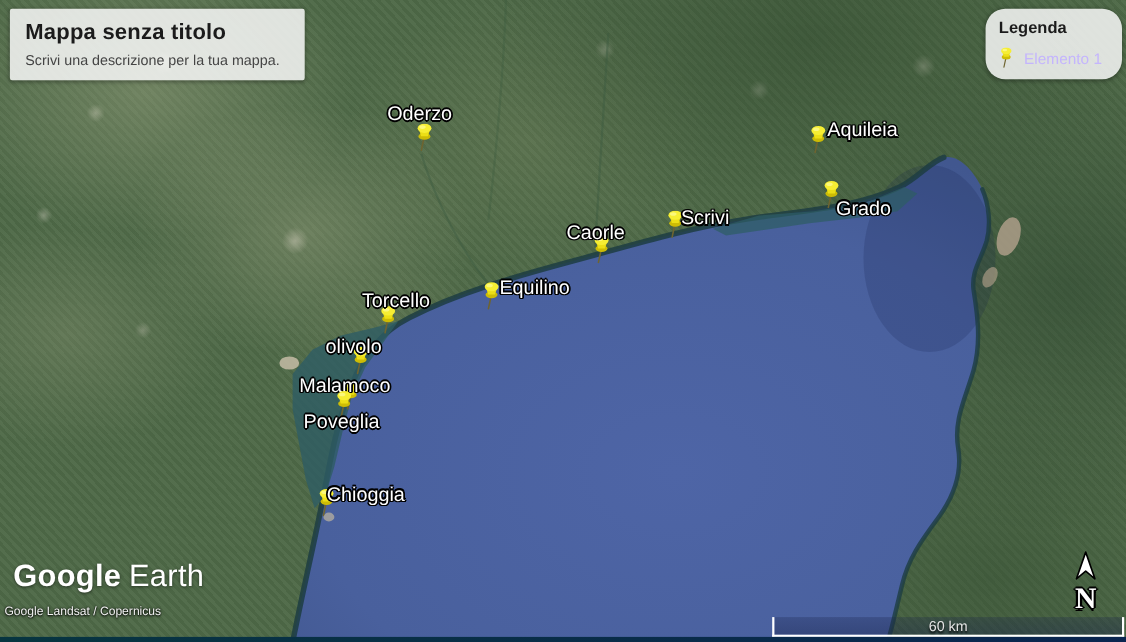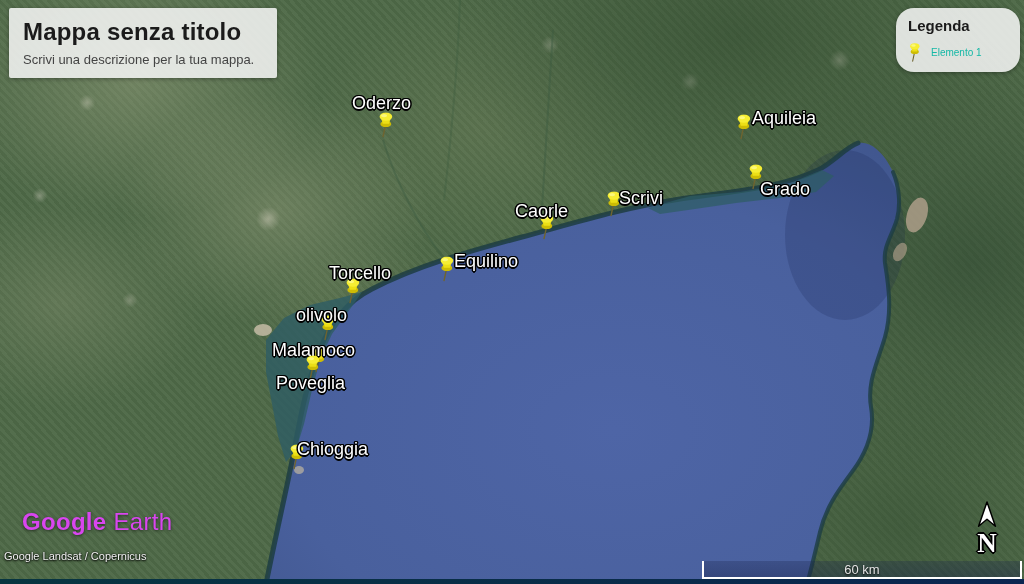--- a/index.html
+++ b/index.html
@@ -29,28 +29,28 @@
   
   .placemark{position:absolute;left:0;top:0;width:0;height:0;}
   .pin{position:absolute;cursor:pointer;}
   .plabel{position:absolute;white-space:nowrap;font-size:18px;line-height:20px;color:#fff;
     text-shadow:-1.5px 0 #000,1.5px 0 #000,0 -1.5px #000,0 1.5px #000,
                 -1px -1px #000,1px -1px #000,-1px 1px #000,1px 1px #000;}
   
   .card{position:absolute;background:rgba(248,248,248,.85);border-radius:2px;
         box-shadow:0 1px 4px rgba(0,0,0,.35);}
   .title-card{left:9px;top:8px;width:240px;padding:10px 14px 11px;}
-  .title-card .t{font-size:24px;font-weight:bold;color:#1b1b1b;letter-spacing:.2px;}
+  .title-card .t{font-size:20px;font-weight:bold;color:#1b1b1b;letter-spacing:.2px;}
   .title-card .s{font-size:13px;color:#444;margin-top:6px;}
   .legend-card{left:896px;top:8px;width:100px;padding:9px 12px 10px;border-radius:18px;}
   .legend-card .t{font-size:15px;font-weight:bold;color:#1b1b1b;}
   .legend-row{display:flex;align-items:center;gap:10px;margin-top:9px;}
-  .legend-row .lbl{font-size:10px;color:#14b8a6;}
-  
-  .ge-logo{position:absolute;left:22px;top:508px;color:#d946ef;font-size:24px;
+  .legend-row .lbl{font-size:14px;color:#c4b5fd;}
+  
+  .ge-logo{position:absolute;left:12px;top:508px;color:#ffffff;font-size:28px;
            text-shadow:0 1px 3px rgba(0,0,0,.55);letter-spacing:.3px;}
   .ge-logo .g{font-weight:700;}
   .ge-logo .e{font-weight:300;margin-left:7px;}
   .attr{position:absolute;left:4px;top:547px;color:#f2f2f2;font-size:11px;line-height:18px;
         text-shadow:0 0 2px #000,0 1px 2px #000;}
   .compass{position:absolute;left:969px;top:501px;width:36px;text-align:center;cursor:pointer;}
   .compass .n{font-family:"Liberation Serif",serif;font-weight:bold;font-size:27px;line-height:26px;
     color:#fff;text-shadow:-2px 0 #000,2px 0 #000,0 -2px #000,0 2px #000,
     -1px -1px #000,1px -1px #000,-1px 1px #000,1px 1px #000;margin-top:-3px;}
   .scalebar{position:absolute;left:702px;top:561px;width:320px;height:18px;box-sizing:border-box;

